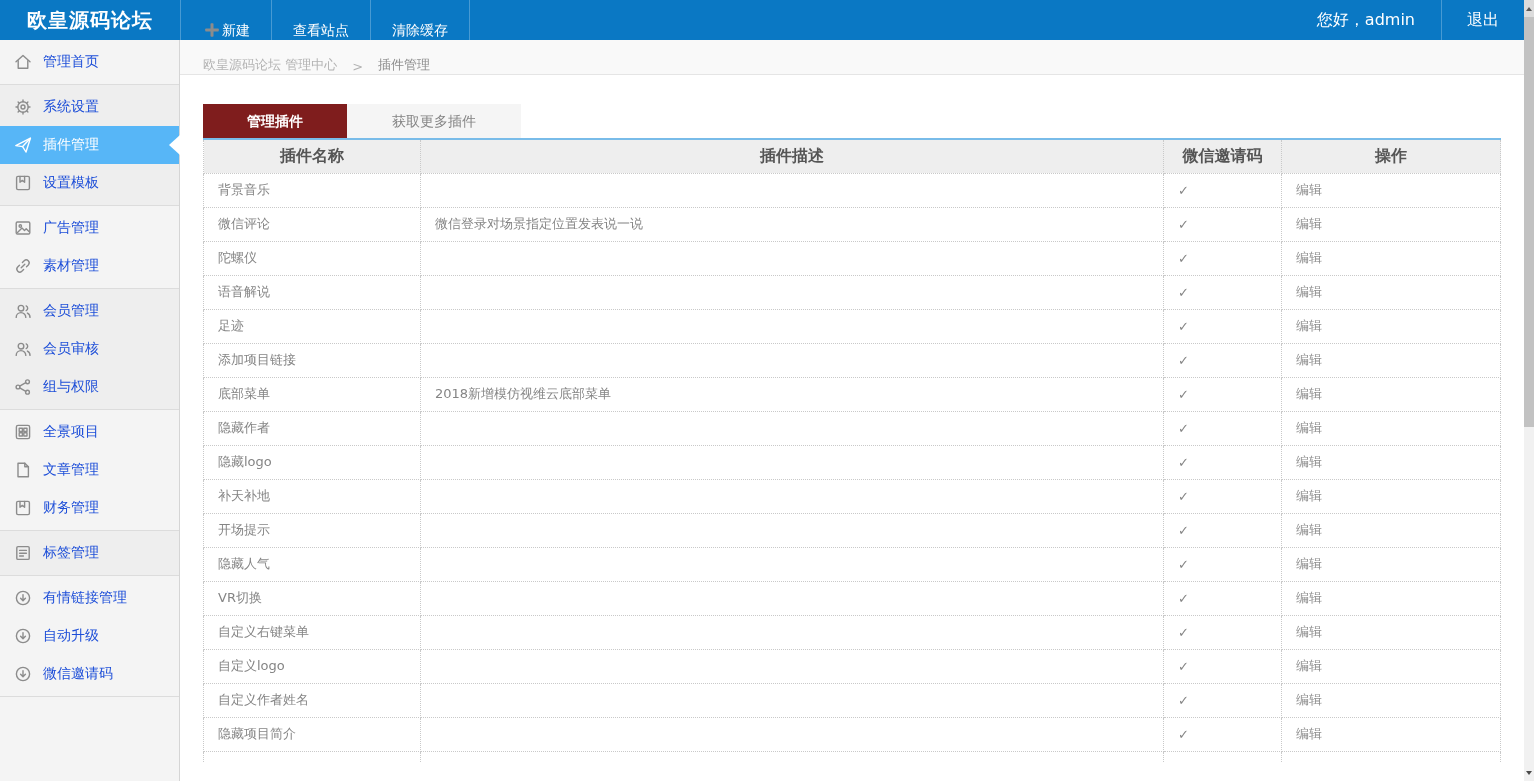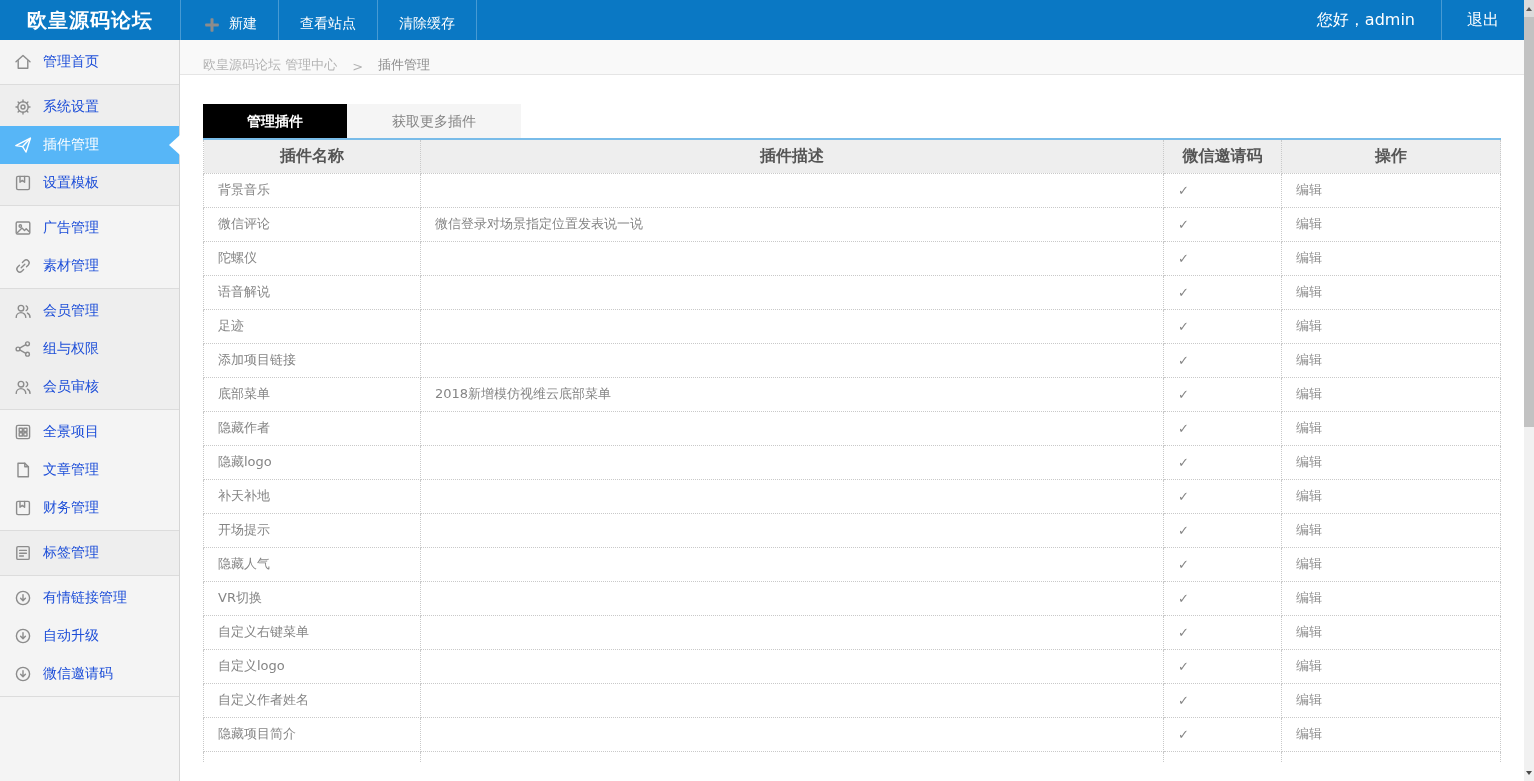--- a/index.html
+++ b/index.html
@@ -6,21 +6,21 @@
   html,body{width:1534px;height:781px;overflow:hidden;background:#fff;
     font-family:"DejaVu Sans","Liberation Sans",sans-serif}
   #app{position:relative;width:1534px;height:781px;background:#fff}
 
   
   .topbar{position:absolute;left:0;top:0;width:1524px;height:40px;background:#0a78c4;
     display:flex;align-items:stretch;color:#fff}
   .brand{width:180px;display:flex;align-items:center;justify-content:center;
     font-size:20px;font-weight:700;letter-spacing:1px;cursor:default}
   .topnav{display:flex;border-left:1px solid rgba(255,255,255,.25)}
-  .tn-item{display:flex;align-items:flex-start;gap:7px;padding:15px 21px;
+  .tn-item{display:flex;align-items:flex-end;padding:0 21px;
     border-right:1px solid rgba(255,255,255,.25);font-size:14px;color:#fff;cursor:pointer;text-decoration:none}
   .tn-plus{display:inline-flex;width:15px;height:15px}
   .tn-plus svg{width:15px;height:15px}
   .top-right{margin-left:auto;display:flex;align-items:center;font-size:16px}
   .greet{padding:0 26px}
   .tsep{width:1px;height:40px;background:rgba(255,255,255,.25)}
   .logout{padding:0 25px;color:#fff;cursor:pointer;text-decoration:none}
 
   
   .sidebar{position:absolute;left:0;top:40px;width:180px;height:741px;background:#f4f4f4;
@@ -43,21 +43,21 @@
     font-size:13px;color:#b3b3b3}
   .crumb-sep{margin:0 15px}
   .crumb-cur{color:#8d8d8d}
   .crumb-root{cursor:pointer}
 
   
   .main{position:absolute;left:180px;top:75px;width:1344px;height:706px;background:#fff;
     padding:29px 0 0 23px;overflow:hidden}
   .tabs{display:flex;height:34px}
   .tab{height:34px;line-height:34px;text-align:center;font-size:14px;cursor:pointer}
-  .tab.active{width:144px;background:#000000;color:#fff;font-weight:700}
+  .tab.active{width:144px;background:#7f1d1d;color:#fff;font-weight:700}
   .tab.inactive{width:174px;background:#f5f5f5;color:#848484}
   .ptable{width:1297px;border-collapse:collapse;table-layout:fixed;border-top:2px solid #79bce9}
   .ptable th{height:34px;background:#eeeeee;font-size:16px;font-weight:700;color:#555;
     text-align:center;border:1px dotted #c9c9c9}
   .ptable td{height:34px;font-size:13px;color:#858585;border:1px dotted #c9c9c9;
     padding-left:14px;overflow:hidden;white-space:nowrap}
   .td-check{color:#1ca03c;font-size:17px;padding-left:13px}
   .edit-link{color:#8f8f8f;cursor:pointer;text-decoration:none}
   .filler td{height:11px;border-bottom:none}
 
@@ -177,38 +177,38 @@
               <path d="M3.2 16.4 a4.8 4.8 0 0 1 9.6 0"></path>
               <path d="M13.2 4.9 a2.6 2.6 0 0 1 0 4.7"></path>
               <path d="M14.4 12.1 a4.6 4.6 0 0 1 2.6 4.3"></path>
             </svg>
           </span>
           <span>会员管理</span>
         </div>
         <div class="sitem">
           <span class="icn">
             <svg viewBox="0 0 20 20" fill="none" stroke="currentColor" stroke-width="1.4" stroke-linecap="round" stroke-linejoin="round">
+              <circle cx="8" cy="7.2" r="2.8"></circle>
+              <path d="M3.2 16.4 a4.8 4.8 0 0 1 9.6 0"></path>
+              <path d="M13.2 4.9 a2.6 2.6 0 0 1 0 4.7"></path>
+              <path d="M14.4 12.1 a4.6 4.6 0 0 1 2.6 4.3"></path>
+            </svg>
+          </span>
+          <span>会员审核</span>
+        </div>
+        <div class="sitem">
+          <span class="icn">
+            <svg viewBox="0 0 20 20" fill="none" stroke="currentColor" stroke-width="1.4" stroke-linecap="round" stroke-linejoin="round">
               <circle cx="5" cy="10" r="1.9"></circle>
               <circle cx="14.5" cy="4.8" r="1.9"></circle>
               <circle cx="14.5" cy="15.2" r="1.9"></circle>
               <path d="M6.7 9.1 L12.8 5.7 M6.7 10.9 L12.8 14.3"></path>
             </svg>
           </span>
           <span>组与权限</span>
-        </div>
-        <div class="sitem">
-          <span class="icn">
-            <svg viewBox="0 0 20 20" fill="none" stroke="currentColor" stroke-width="1.4" stroke-linecap="round" stroke-linejoin="round">
-              <circle cx="8" cy="7.2" r="2.8"></circle>
-              <path d="M3.2 16.4 a4.8 4.8 0 0 1 9.6 0"></path>
-              <path d="M13.2 4.9 a2.6 2.6 0 0 1 0 4.7"></path>
-              <path d="M14.4 12.1 a4.6 4.6 0 0 1 2.6 4.3"></path>
-            </svg>
-          </span>
-          <span>会员审核</span>
         </div>
       </div>
       <div class="sgroup">
         <div class="sitem">
           <span class="icn">
             <svg viewBox="0 0 20 20" fill="none" stroke="currentColor" stroke-width="1.4" stroke-linecap="round" stroke-linejoin="round">
               <rect x="3.4" y="3.4" width="13.2" height="13.2" rx="1.6"></rect>
               <rect x="6.2" y="6.2" width="3.2" height="3.2"></rect>
               <rect x="10.8" y="6.2" width="3.2" height="3.2"></rect>
               <rect x="6.2" y="10.8" width="3.2" height="3.2"></rect>

